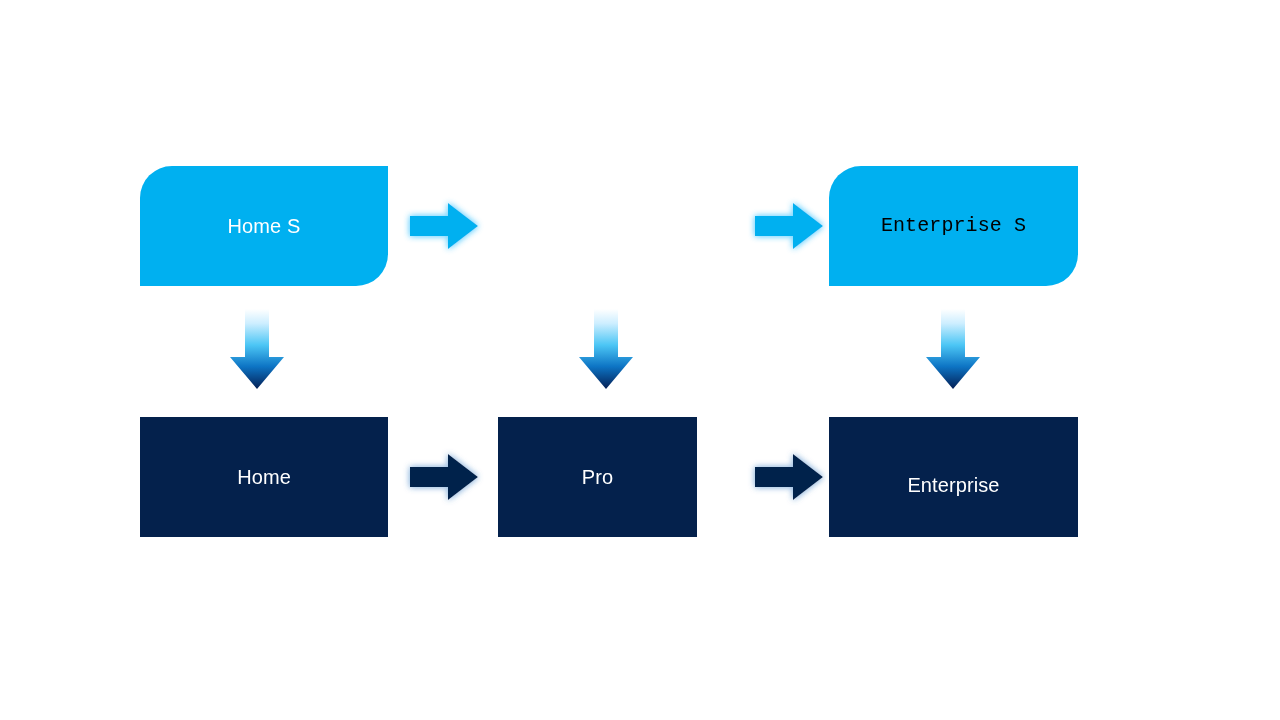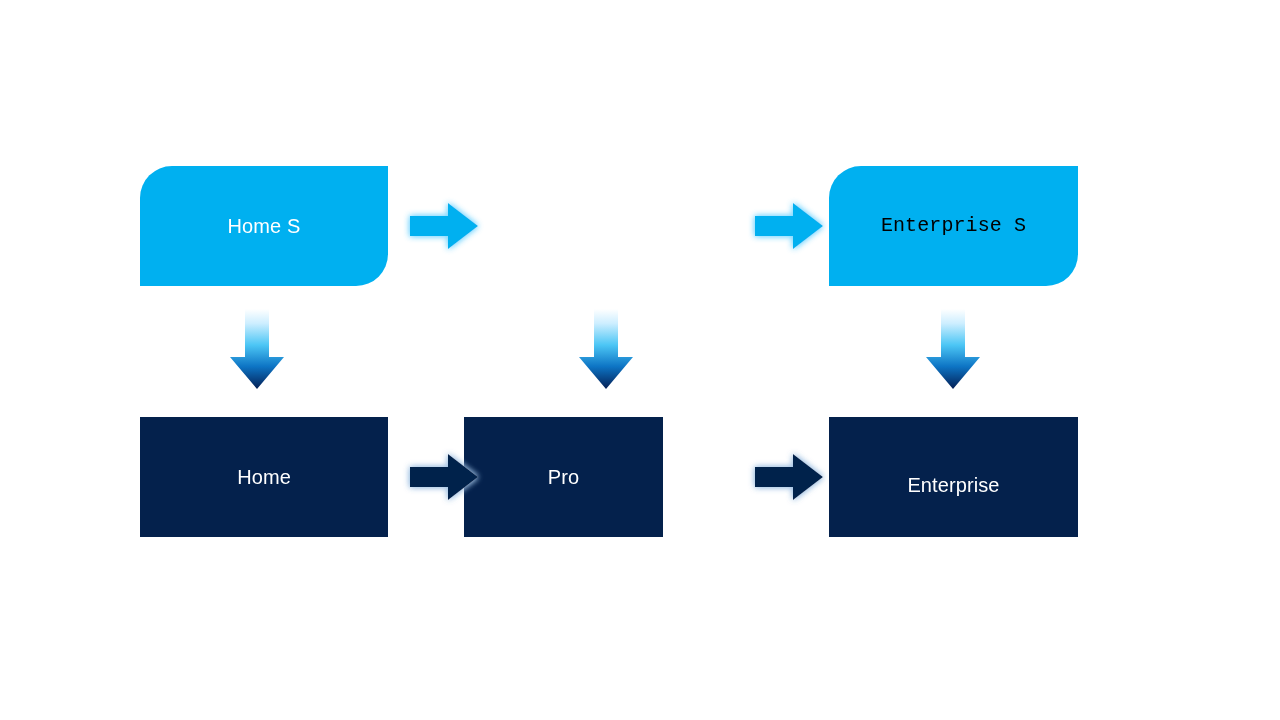--- a/index.html
+++ b/index.html
@@ -157,21 +157,21 @@
         </linearGradient>
       </defs>
       <path d="M17,0 L41,0 L41,48 L56,48 L29,80 L2,48 L17,48 Z" fill="url(#vgrad3)"></path>
     </svg>
   </div>
 
   <div class="node node-bottom" style="left: 140px; top: 417px; width: 248px; height: 120px; background: rgb(4, 33, 76);">
     <span class="node-label" style="color: rgb(255, 255, 255);">Home</span>
   </div>
 
-  <div class="node node-bottom" style="left: 464px; top: 417px; width: 199px; height: 120px; background: rgb(4, 33, 76);">
+  <div class="node node-bottom" style="left: 498px; top: 417px; width: 199px; height: 120px; background: rgb(4, 33, 76);">
     <span class="node-label" style="color: rgb(255, 255, 255);">Pro</span>
   </div>
 
   <div class="node node-bottom" style="left: 829px; top: 417px; width: 249px; height: 120px; background: rgb(4, 33, 76);">
     <span class="node-label" style="color: rgb(255, 255, 255); margin-top: 16px;">Enterprise</span>
   </div>
 
   <div class="h-arrow" style="left: 408px; top: 451px; width: 72px; height: 52px;">
     <svg viewBox="0 0 72 52" width="72" height="52">
       <defs>

